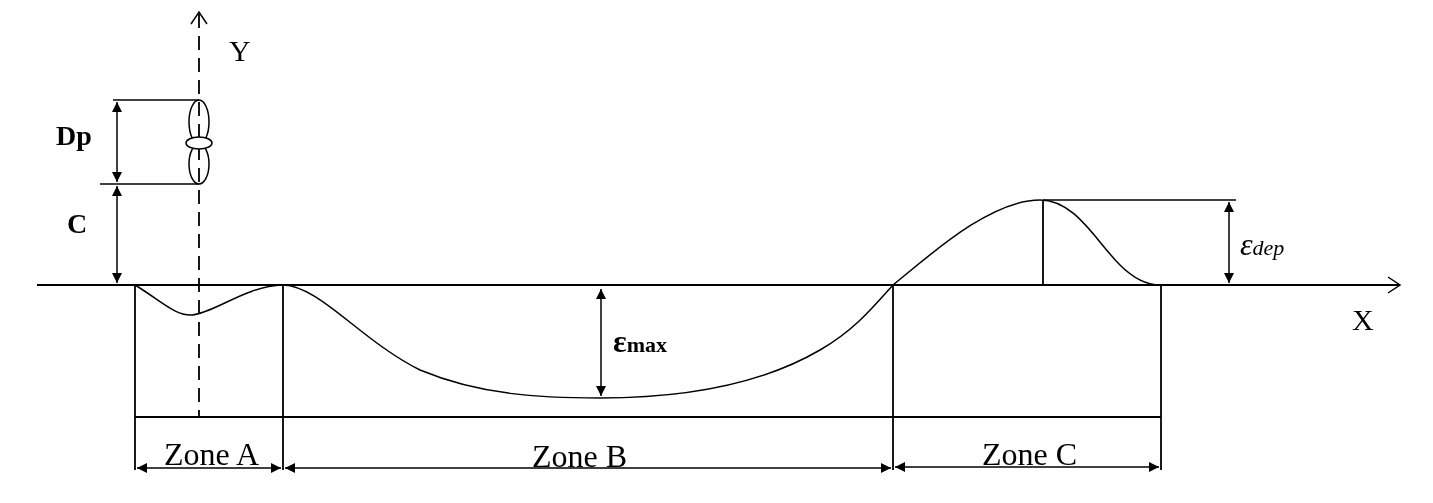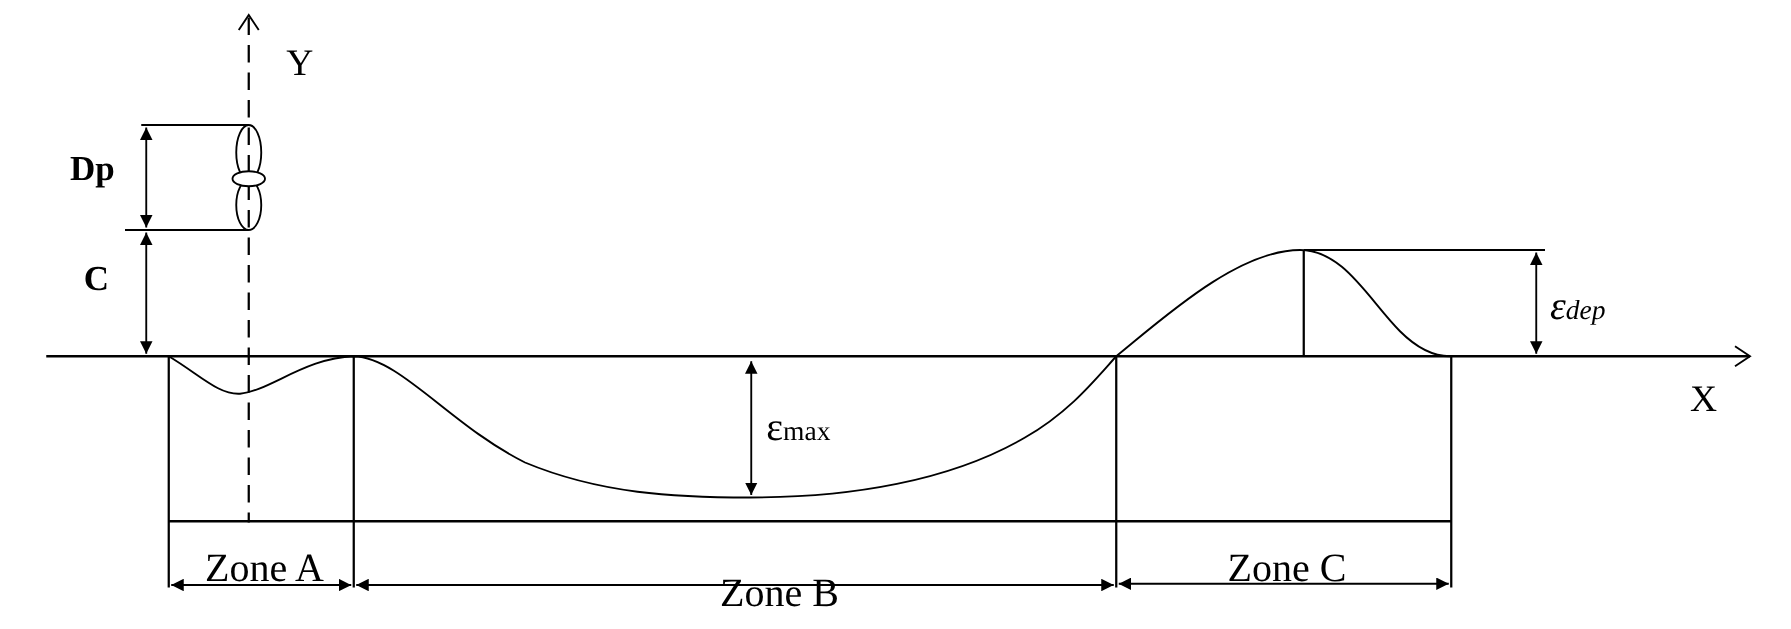--- a/index.html
+++ b/index.html
@@ -73,24 +73,24 @@
       <line x1="285" y1="468" x2="891" y2="468" stroke="#000" stroke-width="1.5" marker-start="url(#ah)" marker-end="url(#ah)"></line>
       <line x1="895" y1="467" x2="1159" y2="467" stroke="#000" stroke-width="1.5" marker-start="url(#ah)" marker-end="url(#ah)"></line>
     </g>
   </svg>
 
   <span class="lbl big" style="left:229px; top:36px;">Y</span>
   <span class="lbl big" style="left:1352px; top:305px;">X</span>
   <span class="lbl mid" style="left:56px; top:122px;">Dp</span>
   <span class="lbl mid" style="left:67px; top:210px;">C</span>
 
-  <span class="lbl" style="left:613px; top:325px;">
+  <span class="lbl" style="left:613px; top:325px;font-weight:bold;">
     <span class="eps">ε</span><span class="sub">max</span>
   </span>
 
   <span class="lbl" style="left:1240px; top:228px;font-style:italic;">
     <span class="eps">ε</span><span class="sub">dep</span>
   </span>
 
   <span class="lbl zone" style="left:164px; top:438px;">Zone A</span>
-  <span class="lbl zone" style="left:532px; top:458px;margin-left:44px;">Zone B</span>
+  <span class="lbl zone" style="left:532px; top:440px;">Zone B</span>
   <span class="lbl zone" style="left:982px; top:438px;">Zone C</span>
 </div>
 
 </body></html>

